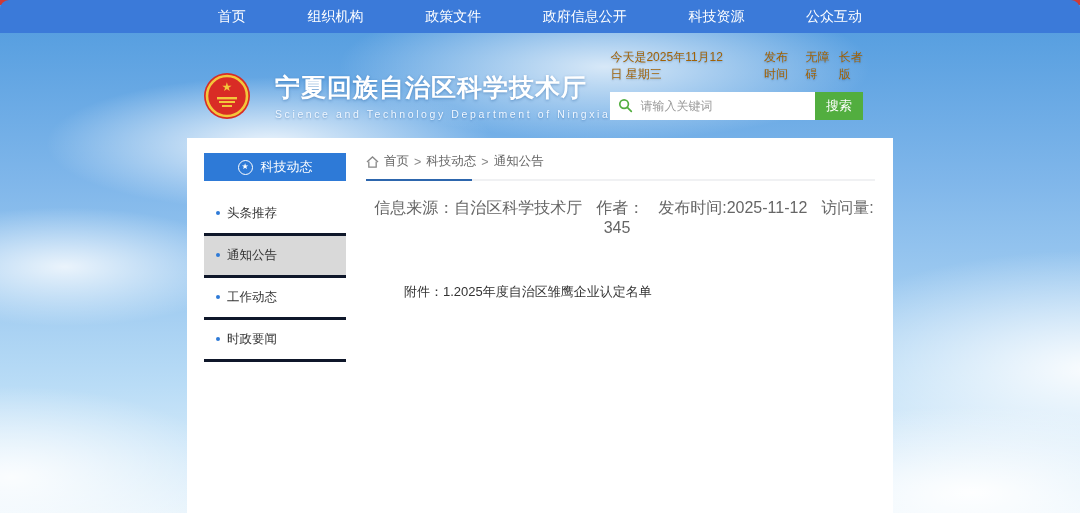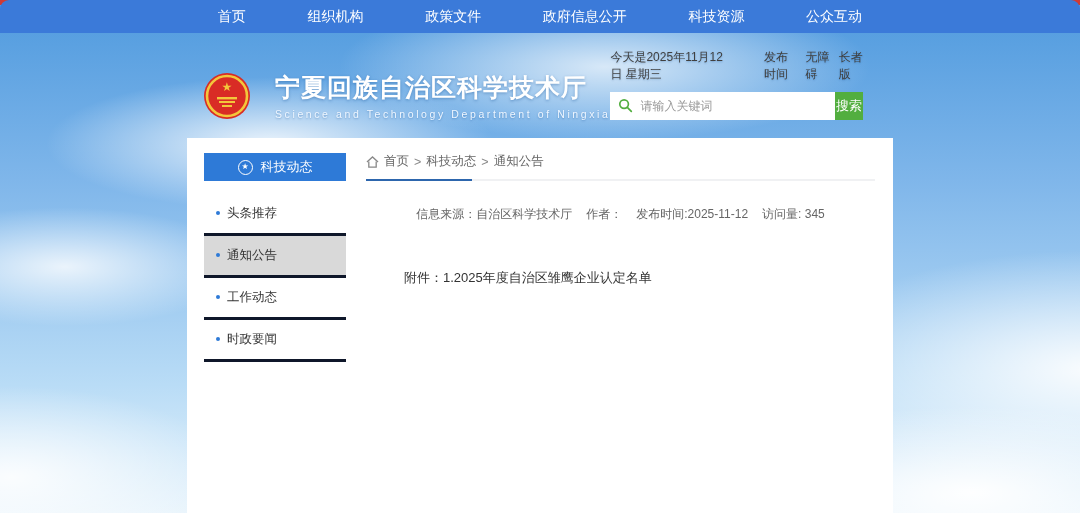--- a/index.html
+++ b/index.html
@@ -26,34 +26,34 @@
 
   
   .header { width:706px; margin:0 auto; height:105px; position:relative; z-index:1; display:flex; justify-content:space-between; }
   .brand { display:flex; align-items:center; margin:20px 0 0 16px; }
   .emblem { width:48px; height:48px; flex:0 0 48px; }
   .brand-text { margin-left:24px; }
   .site-title { color:#fff; font-size:25px; font-weight:bold; letter-spacing:1px; text-shadow:0 1px 3px rgba(10,70,140,.4); white-space:nowrap; }
   .site-subtitle { color:#eef6ff; font-size:10.5px; letter-spacing:2.6px; margin-top:4px; text-shadow:0 1px 2px rgba(10,70,140,.35); white-space:nowrap; }
 
   .header-right { width:270px; margin:16px 30px 0 0; }
-  .toprow { display:flex; justify-content:space-between; align-items:center; font-size:12px; color:#404040; text-shadow:0 1px 2px rgba(10,70,140,.3);gap:36px; }
+  .toprow { display:flex; justify-content:space-between; align-items:center; font-size:12px; color:#a16207; text-shadow:0 1px 2px rgba(10,70,140,.3);gap:36px; }
   .quick-links { display:flex; gap:9px; }
   .quick-links span { cursor:pointer; }
   .search-row { margin-top:9px; display:flex; height:28px; }
   .search-box { position:relative; flex:1; }
   .search-box input {
     width:100%; height:28px; border:none; outline:none; background:#fff;
     padding:0 16px 0 30px; font-size:12px; color:#333;
     font-family:"Liberation Sans","DejaVu Sans",sans-serif;
   }
   .search-box input::placeholder { color:#999; }
   .search-icon { position:absolute; left:8px; top:6px; width:15px; height:15px; }
   .search-btn {
-    width:28px; height:28px; background:#52ae3f; color:#fff; border:none;
+    width:48px; height:28px; background:#52ae3f; color:#fff; border:none;
     font-size:13px; cursor:pointer; font-family:"Liberation Sans","DejaVu Sans",sans-serif;
   }
 
   
   .main-panel { position:relative; z-index:1; width:706px; margin:0 auto; background:#fff; height:375px; display:flex; }
 
   
   .sidebar { width:142px; margin:15px 0 0 17px; flex:0 0 142px; }
   .side-header { height:28px; background:#2e7ad7; color:#fff; font-size:13px; display:flex; align-items:center; justify-content:center; gap:8px; }
   .side-icon { width:15px; height:15px; border:1.4px solid #fff; border-radius:50%; display:inline-flex; align-items:center; justify-content:center; font-size:8px; color:#fff; line-height:1; }
@@ -64,21 +64,21 @@
 
   
   .content { flex:1; margin:15px 18px 0 20px; }
   .breadcrumb { display:flex; align-items:center; gap:5px; font-size:12.5px; color:#666; padding-bottom:9px; border-bottom:2px solid #f0f1f3; position:relative; }
   .breadcrumb::after { content:""; position:absolute; left:0; bottom:-2px; width:106px; height:2px; background:#2d66ad; }
   .crumb { cursor:pointer; }
   .crumb-sep { color:#888; }
   .home-icon { width:13px; height:12px; }
 
   .article-title { margin-top:26px; text-align:center; font-size:17px; font-weight:bold; color:#333; line-height:27px; }
-  .article-meta { margin-top:25px; text-align:center; font-size:12px; color:#666; }
+  .article-meta { margin-top:17px; text-align:center; font-size:16px; color:#666; }
   .article-meta span { margin:0 7px; }
   .article-body { margin-top:14px; }
   .article-body p { text-indent:2em; font-size:13px; line-height:21px; color:#333; text-align:justify; }
   .attachments { margin-top:46px; margin-left:38px; display:flex; font-size:13px; color:#333; line-height:17px; }
   .attach-items div { margin-bottom:6px; cursor:pointer; }
 </style>
 </head>
 <body>
 
 <div class="red-edge"></div>

